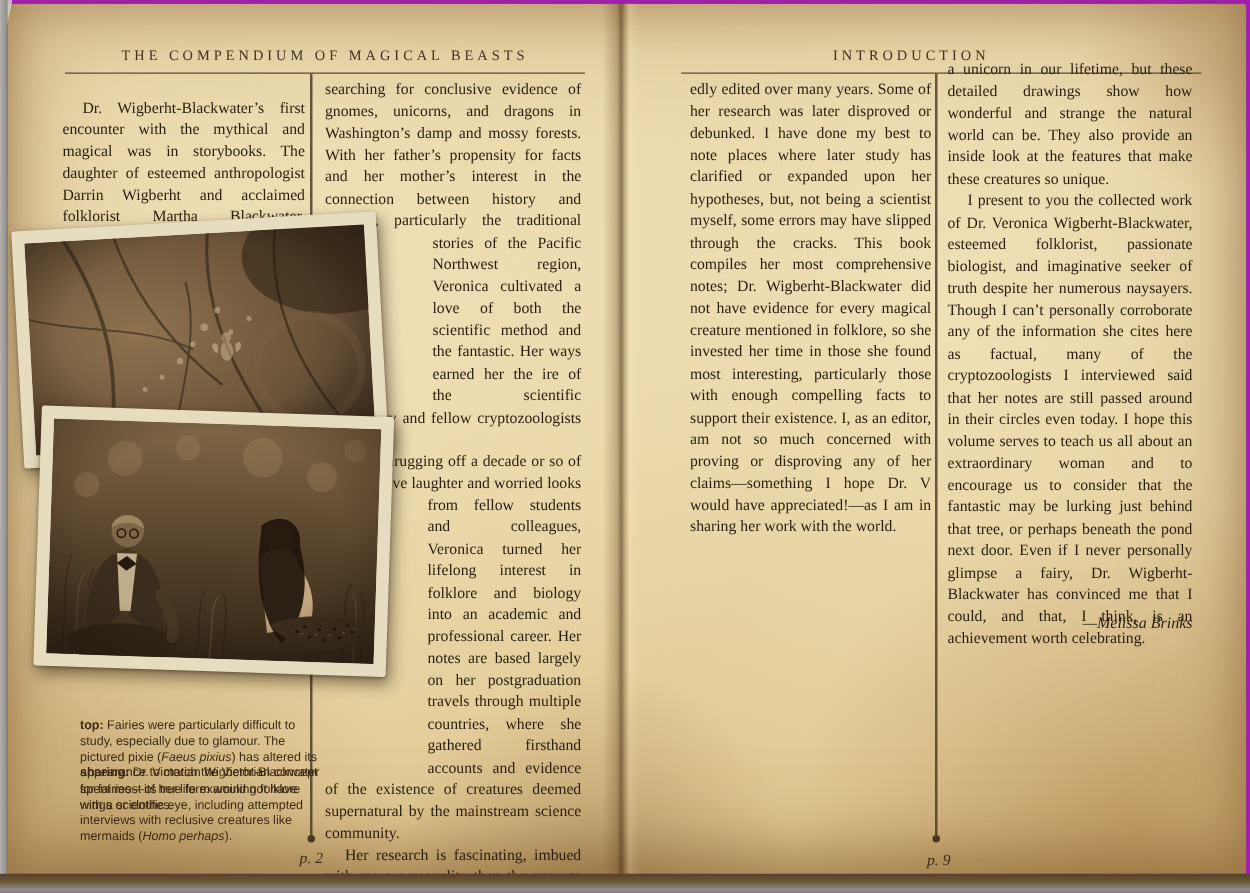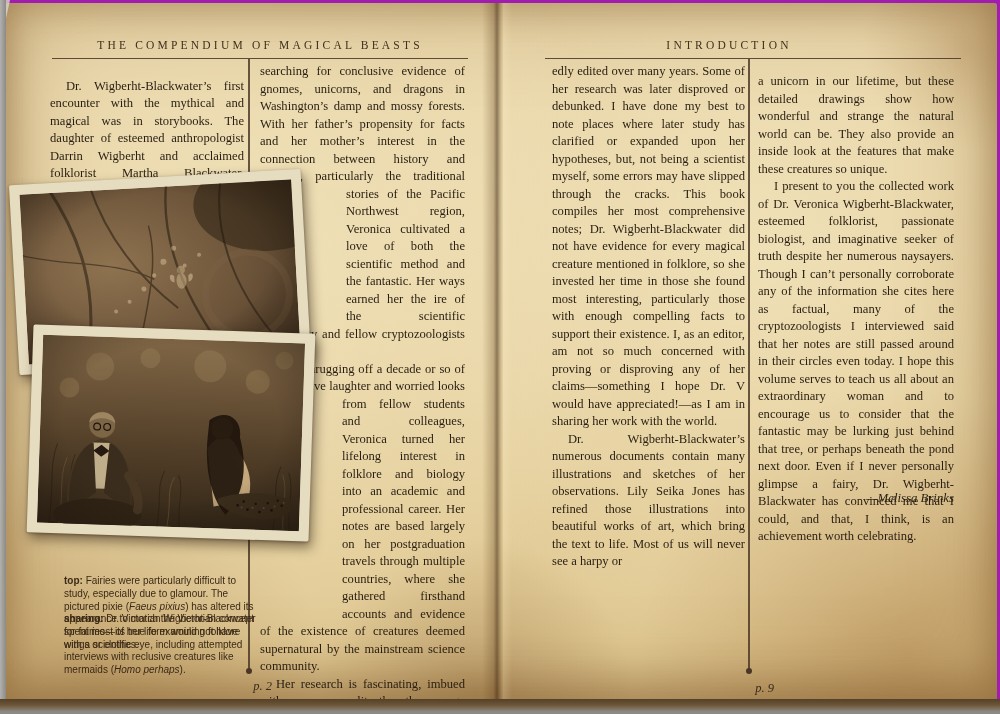--- a/index.html
+++ b/index.html
@@ -26,21 +26,21 @@
     clip-path:polygon(0 0,100% 0,0 100%);opacity:.8;}
   .bottom-edge{position:absolute;left:0;top:699px;width:1000px;height:15px;
     background:linear-gradient(#53412a,#6d5536 40%,#8c8a86 85%);}
 
   .header{position:absolute;margin:0;font-size:11.5px;font-weight:normal;letter-spacing:3.2px;
     color:#40301d;text-align:center;white-space:nowrap;}
   .rule{position:absolute;height:0;border-top:1.6px solid rgba(70,50,33,.85);}
   .divider{position:absolute;width:1.6px;background:rgba(70,50,33,.8);}
   .divider::after{content:"";position:absolute;left:-2.2px;bottom:-3px;width:6px;height:6px;
     border-radius:50%;background:#4b3526;}
-  .pagenum{position:absolute;margin:0;width:46px;text-align:right;font-style:italic;
+  .pagenum{position:absolute;margin:0;width:46px;text-align:center;font-style:italic;
     font-size:12.5px;color:#3a2b1b;}
 
   .body{position:absolute;font-size:12.6px;line-height:17.5px;color:#281e11;
     text-align:justify;text-justify:inter-word;}
   .body p{margin:0;}
   .ind{text-indent:16px;}
   .sp{float:left;}
   .f1{width:86px;height:123px;}
   .f2{width:26px;height:36px;}
   .f3{width:56px;height:211px;}
@@ -216,24 +216,23 @@
       <p class="pagenum" style="left:220px;top:676px;">p. 2</p>
     </section>
 
     <section>
       <h1 class="header" style="left:515px;top:36px;width:416px;">INTRODUCTION</h1>
       <div class="rule" style="left:539px;top:55px;width:416px;"></div>
       <div class="divider" style="left:742px;top:56px;height:612px;"></div>
 
       <div class="body" style="left:546px;top:60px;width:193px;">
         <p>edly edited over many years. Some of her research was later disproved or debunked. I have done my best to note places where later study has clarified or expanded upon her hypotheses, but, not being a scientist myself, some errors may have slipped through the cracks. This book compiles her most comprehensive notes; Dr. Wigberht-Blackwater did not have evidence for every magical creature mentioned in folklore, so she invested her time in those she found most interesting, particularly those with enough compelling facts to support their existence. I, as an editor, am not so much concerned with proving or disproving any of her claims—something I hope Dr. V would have appreciated!—as I am in sharing her work with the world.</p>
-        <p class="ind">Dr. Wigberht-Blackwater’s numerous documents contain many illustrations and sketches of her observations. Lily Seika Jones has refined those illustrations into beautiful works of art, which bring the text to life. Most of us will never see a harpy or</p>
       </div>
 
-      <div class="body" style="left:752px;top:70px;width:196px;">
+      <div class="body" style="left:752px;top:44px;width:196px;">
         <p>a unicorn in our lifetime, but these detailed drawings show how wonderful and strange the natural world can be. They also provide an inside look at the features that make these creatures so unique.</p>
         <p class="ind">I present to you the collected work of Dr. Veronica Wigberht-Blackwater, esteemed folklorist, passionate biologist, and imaginative seeker of truth despite her numerous naysayers. Though I can’t personally corroborate any of the information she cites here as factual, many of the cryptozoologists I interviewed said that her notes are still passed around in their circles even today. I hope this volume serves to teach us all about an extraordinary woman and to encourage us to consider that the fantastic may be lurking just behind that tree, or perhaps beneath the pond next door. Even if I never personally glimpse a fairy, Dr. Wigberht-Blackwater has convinced me that I could, and that, I think, is an achievement worth celebrating.</p>
       </div>
 
       <p class="signature" style="left:752px;top:488px;width:196px;text-align:right;">—Melissa Brinks</p>
 
       <p class="pagenum" style="left:722px;top:678px;">p. 9</p>
     </section>
   </div>
 

